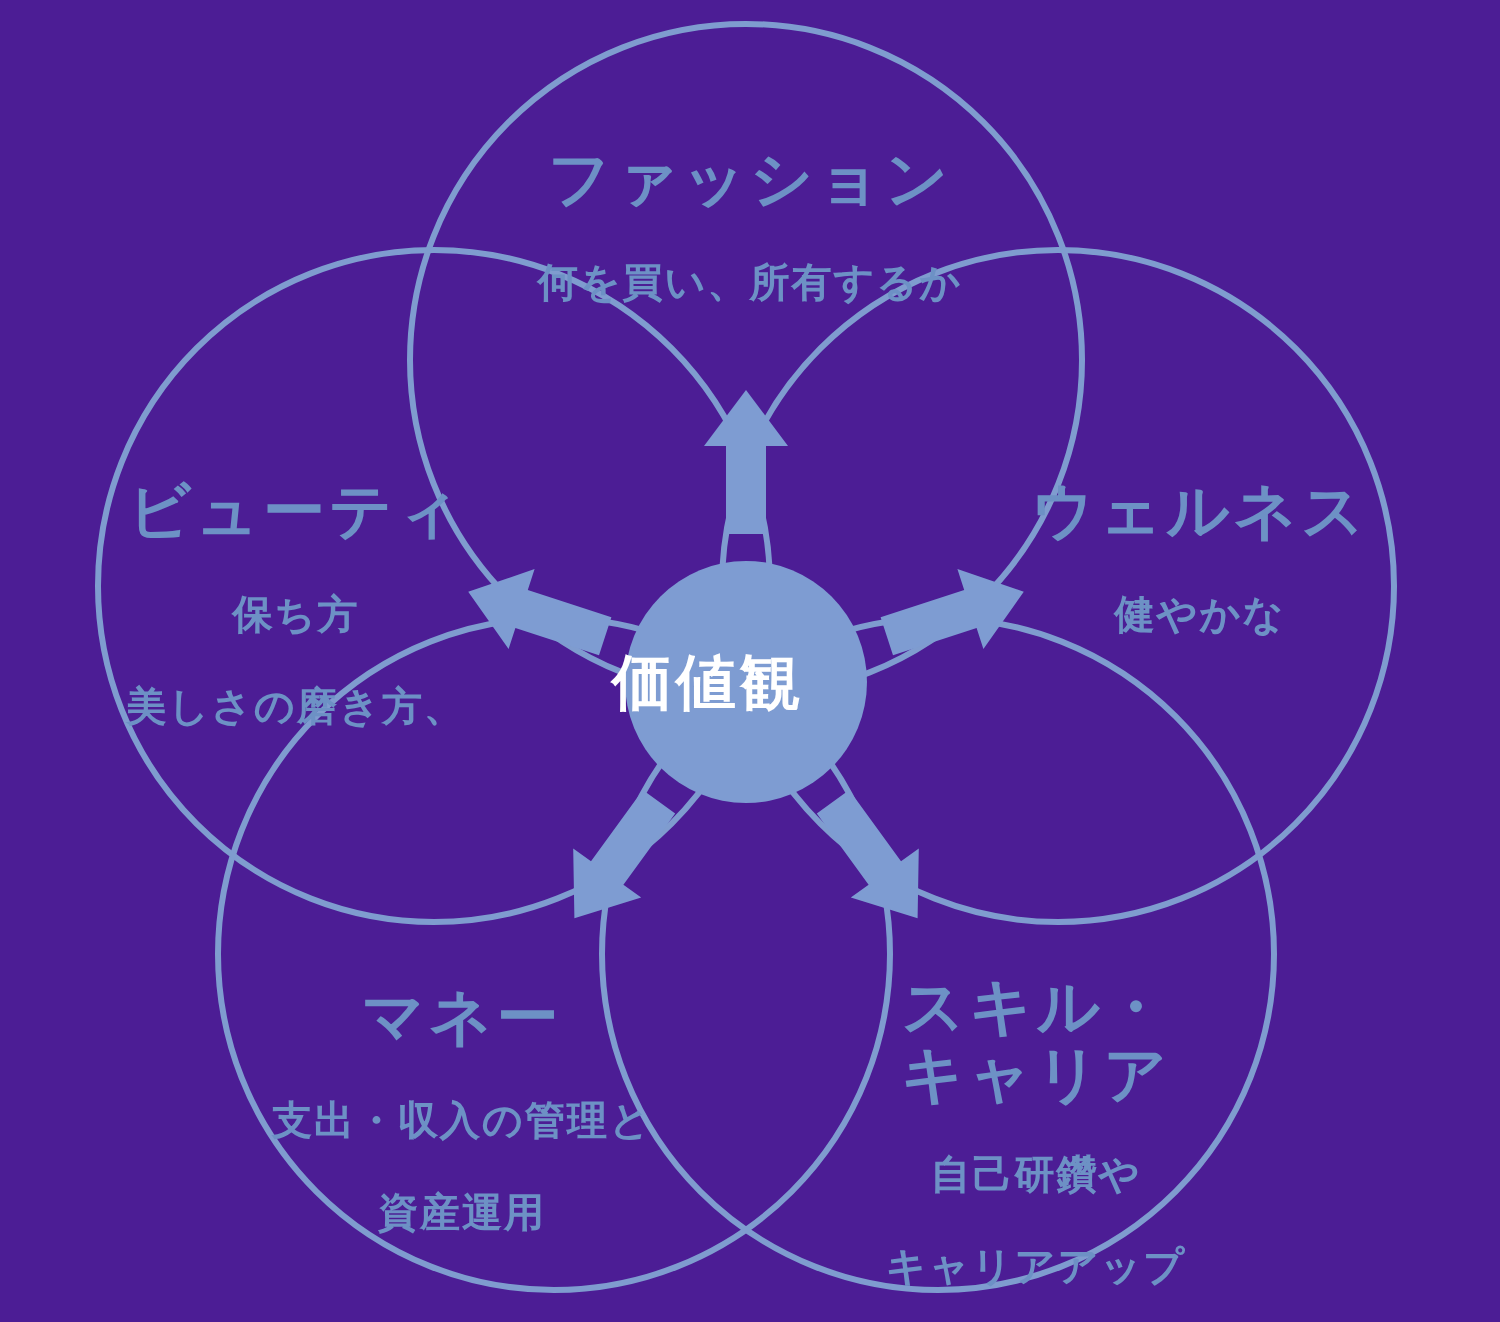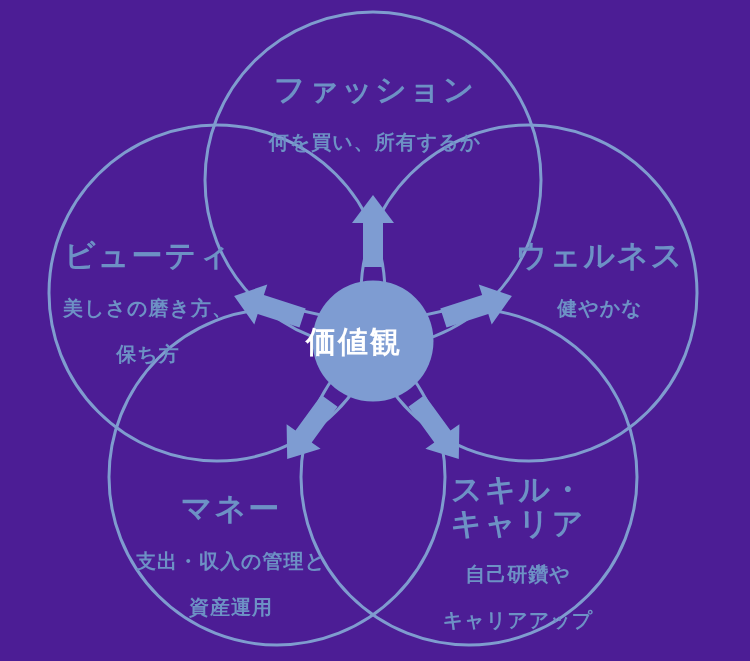--- a/index.html
+++ b/index.html
@@ -40,21 +40,21 @@
     line-height: 26px;
     margin-top: 5px;
     letter-spacing: 1px;
     white-space: nowrap;
   }
   .desc .dline { display: block; margin-top: 20px; }
   .pos-fashion  { left: 175px; top: 71px;  width: 400px; }
   .pos-beauty   { left: 18px;  top: 237px; width: 260px; }
   .pos-wellness { left: 470px; top: 237px; width: 260px; }
   .pos-money    { left: 81px;  top: 490px; width: 300px; }
-  .pos-skill    { left: 388px; top: 473px; width: 260px; text-align: center; }
+  .pos-skill    { left: 388px; top: 487px; width: 260px; text-align: center; }
   .pos-skill .desc { margin-top: 10px; }
   .center-label {
     position: absolute;
     left: 354px;
     top: 342px;
     transform: translate(-50%, -50%);
     color: #ffffff;
     font-size: 30px;
     font-weight: bold;
     letter-spacing: 2px;
@@ -115,20 +115,20 @@
     <div class="heading">マネー</div>
     <div class="desc">
       <span class="dline">支出・収入の管理と</span>
       <span class="dline">資産運用</span>
     </div>
   </div>
 
   <div class="petal-text pos-beauty">
     <div class="heading">ビューティ</div>
     <div class="desc">
+      <span class="dline">保ち方</span>
       <span class="dline">美しさの磨き方、</span>
-      <span class="dline">保ち方</span>
     </div>
   </div>
 
   <div class="center-label">価値観</div>
 
 </div>
 
 </body></html>

